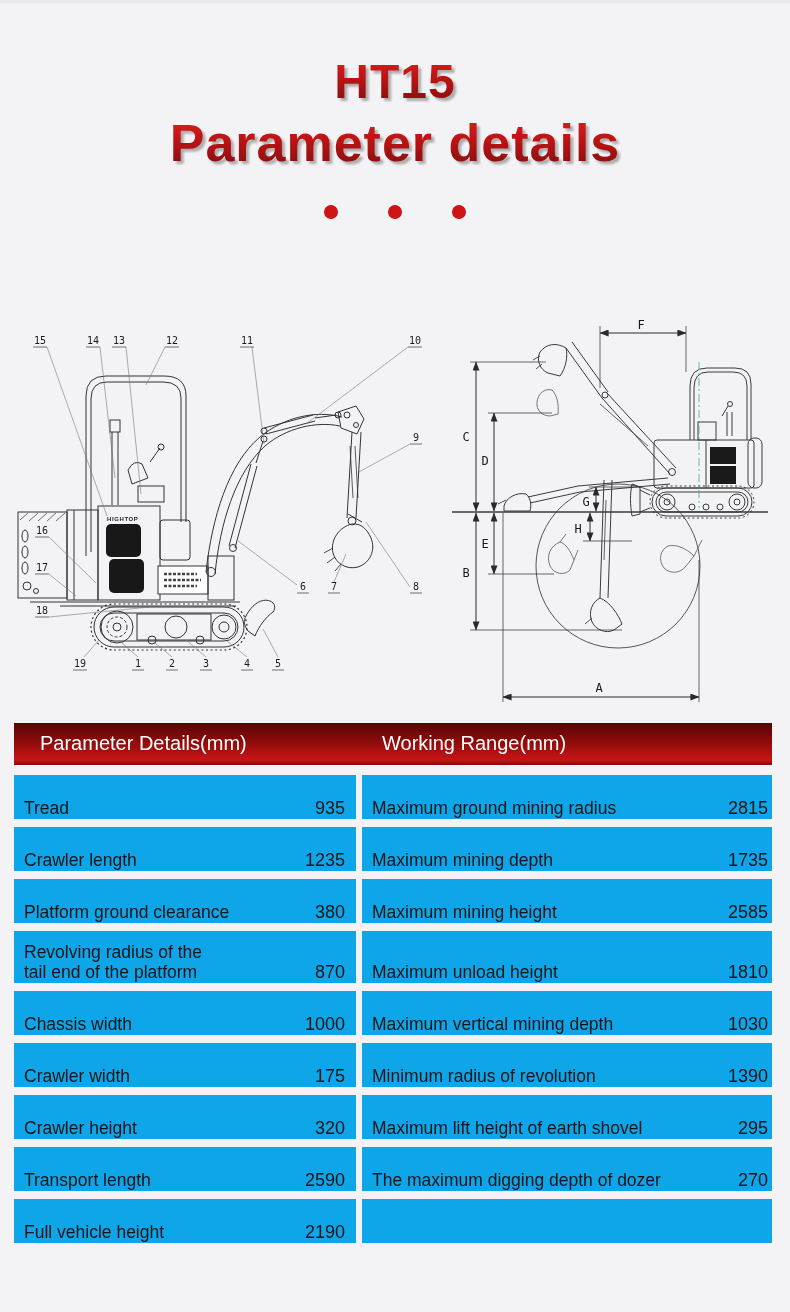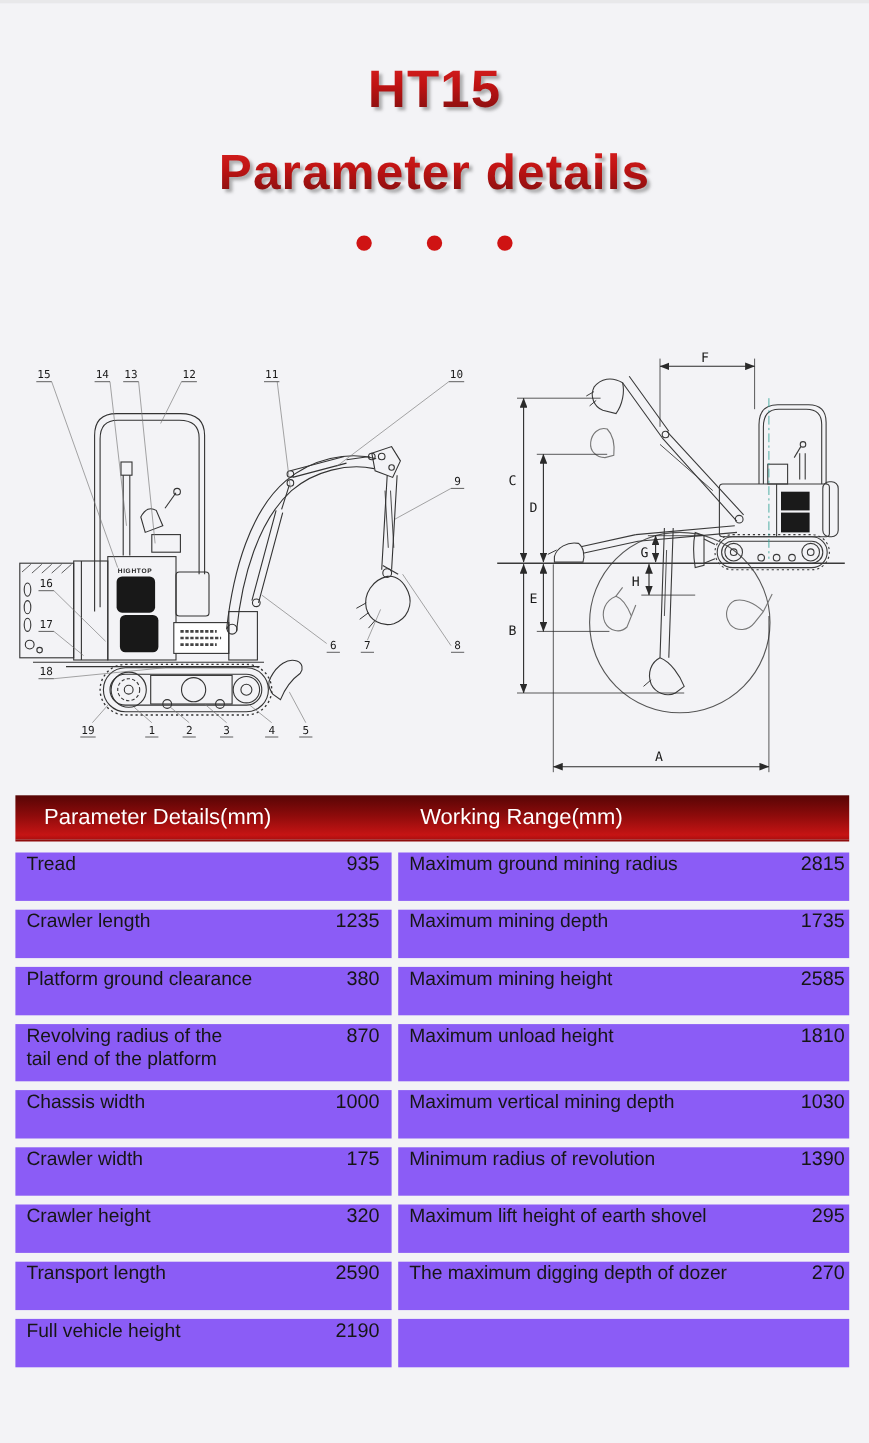--- a/index.html
+++ b/index.html
@@ -7,38 +7,38 @@
        background:#f3f3f6;font-family:"Liberation Sans",sans-serif;color:#151515}
   .topstrip{position:absolute;top:0;left:0;width:790px;height:3px;background:#e8e8ea}
 
   
   .hero{position:absolute;top:54px;left:0;width:790px;text-align:center}
   .red-grad{display:inline-block;font-weight:bold;
       background:linear-gradient(180deg,#da2222 0%,#c01313 42%,#8d1010 82%,#7a0e0e 100%);
       -webkit-background-clip:text;background-clip:text;color:transparent;
       filter:drop-shadow(3px 3px 1.3px rgba(115,115,115,.55))}
   .model{font-size:48px;line-height:1.15;letter-spacing:1px}
-  .subtitle{font-size:45px;line-height:1.15;margin-top:22px;letter-spacing:1px}
+  .subtitle{font-size:52px;line-height:1.15;margin-top:5px;letter-spacing:1px}
   .dots{margin-top:31px;display:flex;justify-content:center;gap:50px}
   .dot{width:14px;height:14px;border-radius:50%;background:#cf1313}
 
   
   .diagram{position:absolute;top:310px;left:0}
 
   
   .table-header{position:absolute;top:723px;left:14px;width:758px;height:42px;
       background:linear-gradient(180deg,#570505 0%,#8c0b0b 45%,#c61414 90%,#ad0f0f 100%);
       border-bottom:2px solid #8f0d0d;box-sizing:border-box;
       color:#fff;font-size:20px;display:flex;align-items:center}
   .th-left{padding-left:26px}
   .th-right{position:absolute;left:368px}
   .rows{position:absolute;top:775px;left:14px;width:758px}
   .trow{display:flex;height:44px;margin-bottom:8px}
   .trow.tall{height:52px}
-  .cell-l,.cell-r{background:#8b5cf6;height:100%;display:flex;align-items:flex-start}
+  .cell-l,.cell-r{background:#0ea5e9;height:100%;display:flex;align-items:flex-end}
   .cell-l{width:342px;margin-right:6px}
   .cell-r{width:410px}
   .lbl{flex:1;padding-left:10px;font-size:17.5px;line-height:1.18;white-space:pre-line;color:#161616}
   .cell-l .val{padding-right:11px;font-size:18px}
   .cell-r .val{padding-right:4px;font-size:18px}
 </style>
 </head>
 <body>
 
 <div class="topstrip"></div>

